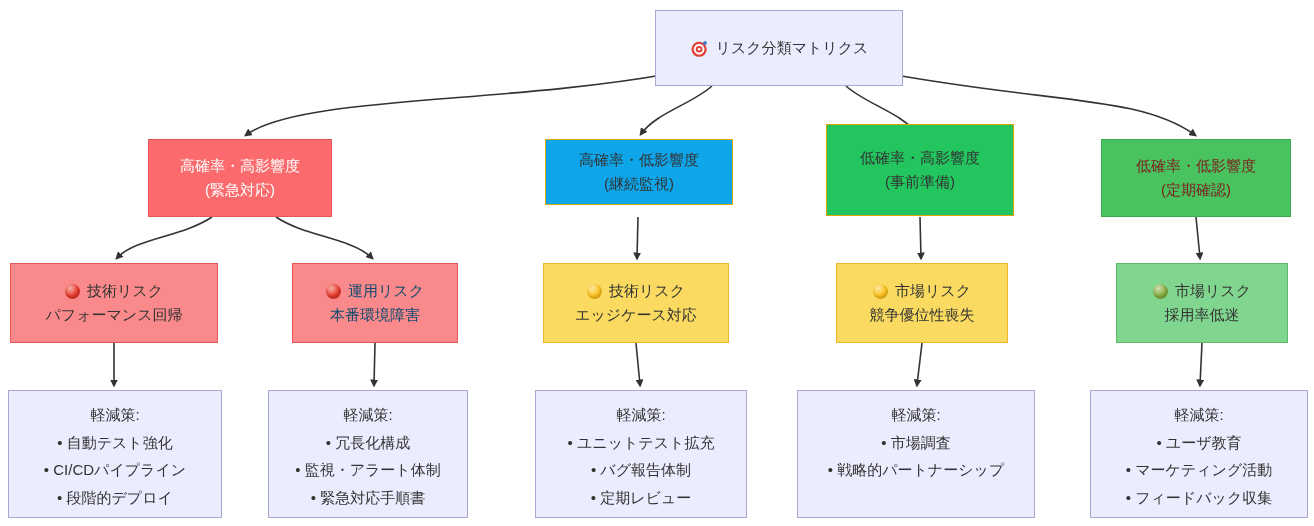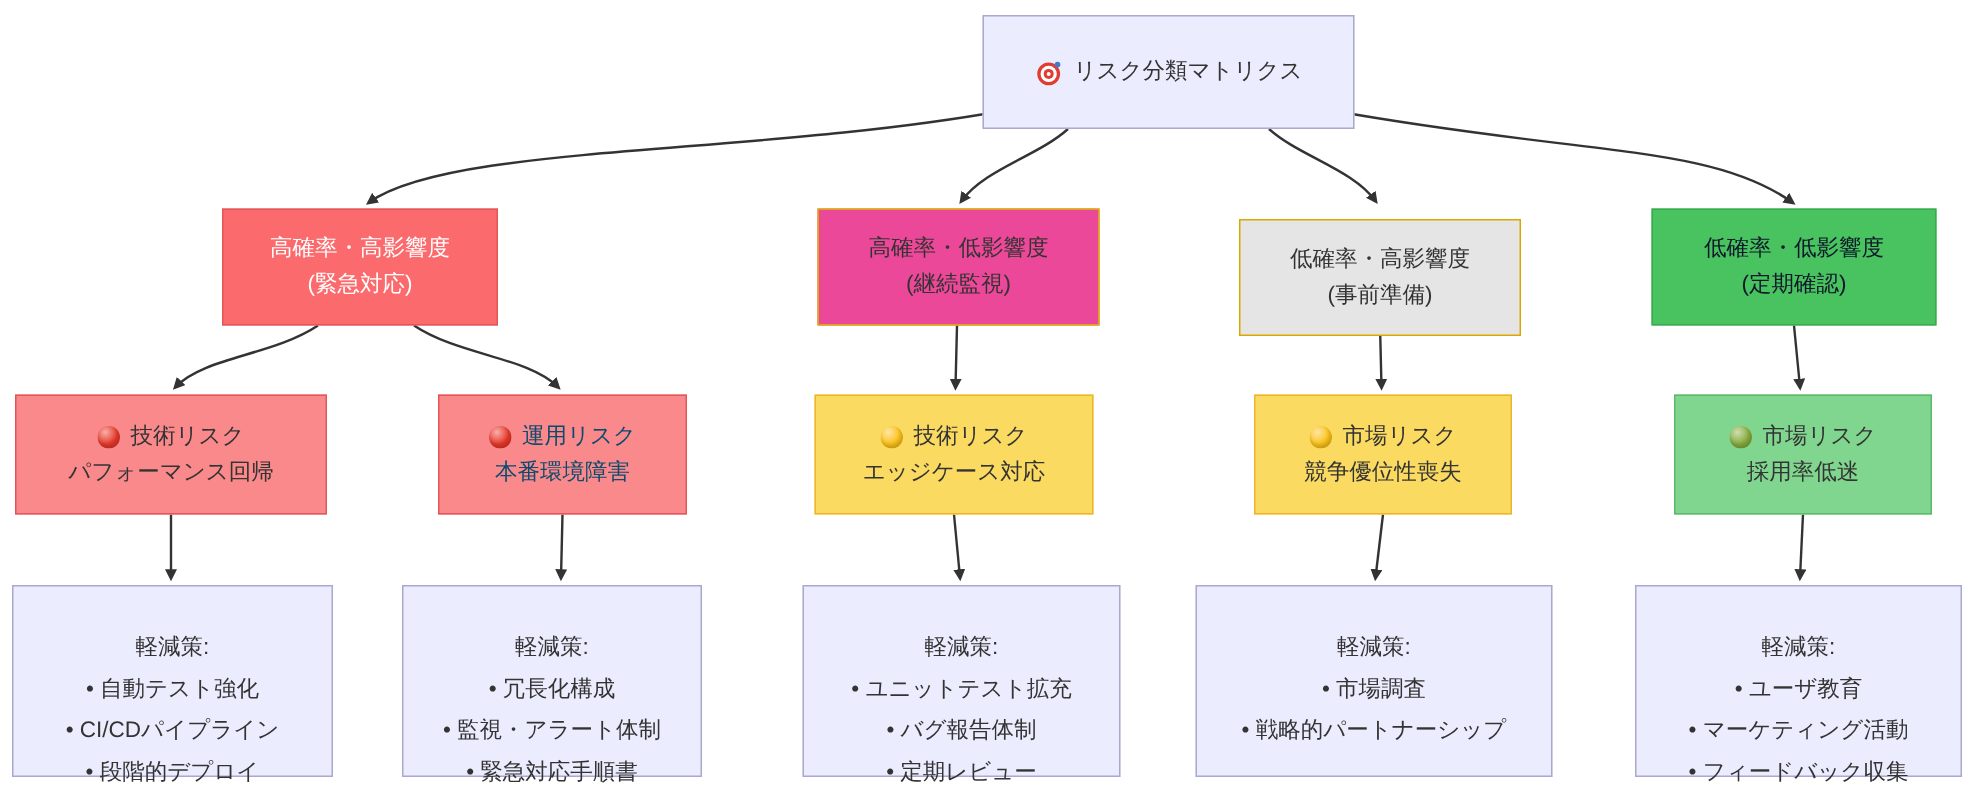--- a/index.html
+++ b/index.html
@@ -16,21 +16,21 @@
     text-align:center;font-size:15px;line-height:24px;
   }
   .soft{background:#ececff;border-color:#a8a8d0;}
   .row{display:flex;align-items:center;justify-content:center;gap:7px;}
   .dot{
     width:15px;height:15px;border-radius:50%;display:inline-block;flex:0 0 auto;
     background-image:radial-gradient(circle at 35% 28%, rgba(255,255,255,.6), rgba(255,255,255,0) 55%);
     box-shadow:inset -1px -2px 3px rgba(0,0,0,.22);
   }
   .target{width:19px;height:19px;display:inline-block;flex:0 0 auto;}
-  .mit{justify-content:flex-start;padding:27px 6px;line-height:27.5px;}
+  .mit{justify-content:flex-start;padding:10px 6px;line-height:27.5px;}
   .mit .heading{width:100%;}
   .mit .item{width:100%;}
 </style>
 </head>
 <body>
 
 <svg id="edges" width="1314" height="526">
   <defs>
     <marker id="arrow" viewBox="0 0 8 8" markerWidth="8" markerHeight="8" refX="5.5" refY="4" orient="auto" markerUnits="userSpaceOnUse">
       <path d="M0,0 L8,4 L0,8 z" fill="#333333"></path>
@@ -64,29 +64,29 @@
       <circle cx="15.8" cy="4.2" r="2" fill="#3d7dc8"></circle>
     </svg>
     <span>リスク分類マトリクス</span>
   </div>
 </div>
 
 <div class="node" style="left: 148px; top: 139px; width: 184px; height: 78px; background: rgb(251, 106, 108); border-color: rgb(226, 86, 88); color: rgb(255, 255, 255);">
   <div>高確率・高影響度</div>
   <div>(緊急対応)</div>
 </div>
-<div class="node" style="left: 545px; top: 139px; width: 188px; height: 78px; background: #ec4899; border-color: rgb(220, 168, 0); color: rgb(51, 51, 51);">
+<div class="node" style="left: 545px; top: 139px; width: 188px; height: 66px; background: #0ea5e9; border-color: rgb(220, 168, 0); color: rgb(51, 51, 51);">
   <div>高確率・低影響度</div>
   <div>(継続監視)</div>
 </div>
-<div class="node" style="left: 826px; top: 146px; width: 188px; height: 78px; background: #e5e5e5; border-color: rgb(220, 168, 0); color: rgb(51, 51, 51);">
+<div class="node" style="left: 826px; top: 124px; width: 188px; height: 92px; background: #22c55e; border-color: rgb(220, 168, 0); color: rgb(51, 51, 51);">
   <div>低確率・高影響度</div>
   <div>(事前準備)</div>
 </div>
-<div class="node" style="left: 1101px; top: 139px; width: 190px; height: 78px; background: rgb(72, 195, 95); border-color: rgb(58, 169, 79); color: #0f172a;">
+<div class="node" style="left: 1101px; top: 139px; width: 190px; height: 78px; background: rgb(72, 195, 95); border-color: rgb(58, 169, 79); color: #7f1d1d;">
   <div>低確率・低影響度</div>
   <div>(定期確認)</div>
 </div>
 
 <div class="node" style="left: 10px; top: 263px; width: 208px; height: 80px; background: rgb(250, 137, 139); border-color: rgb(226, 86, 88); color: rgb(51, 51, 51);">
   <div class="row">
     <span class="dot" style="background-color: rgb(232, 57, 43);"></span>
     <span>技術リスク</span>
   </div>
   <div>パフォーマンス回帰</div>

